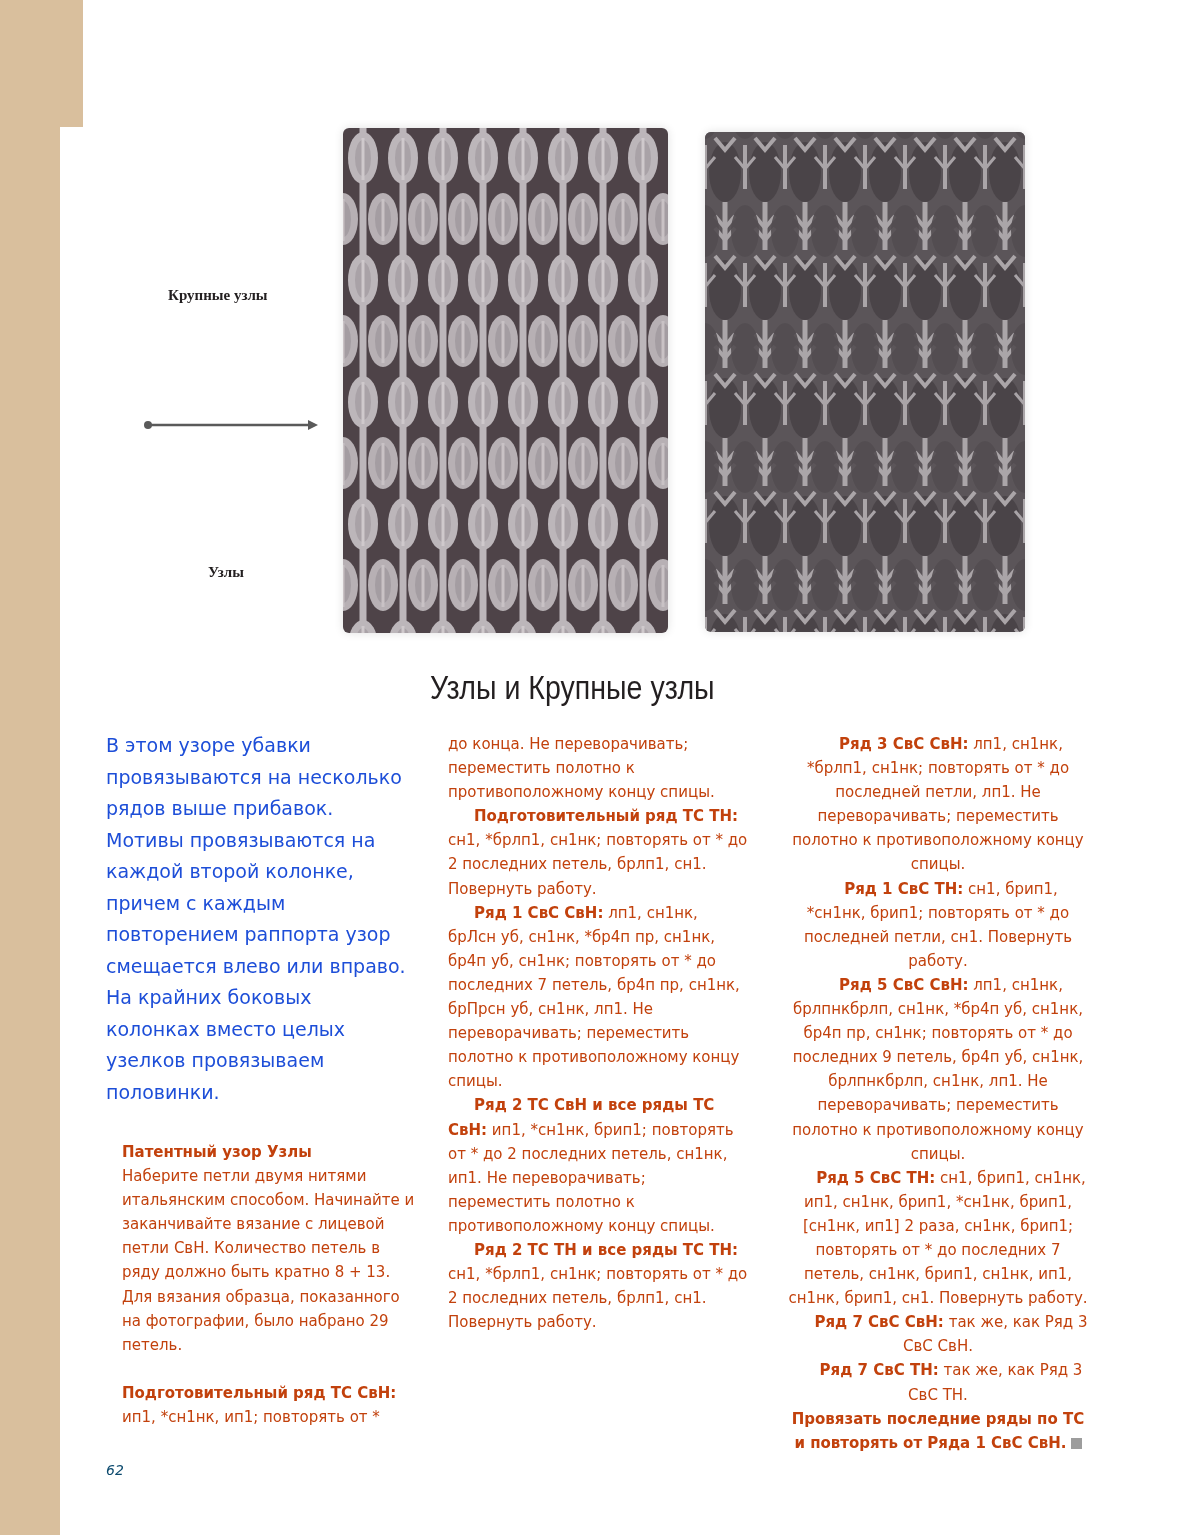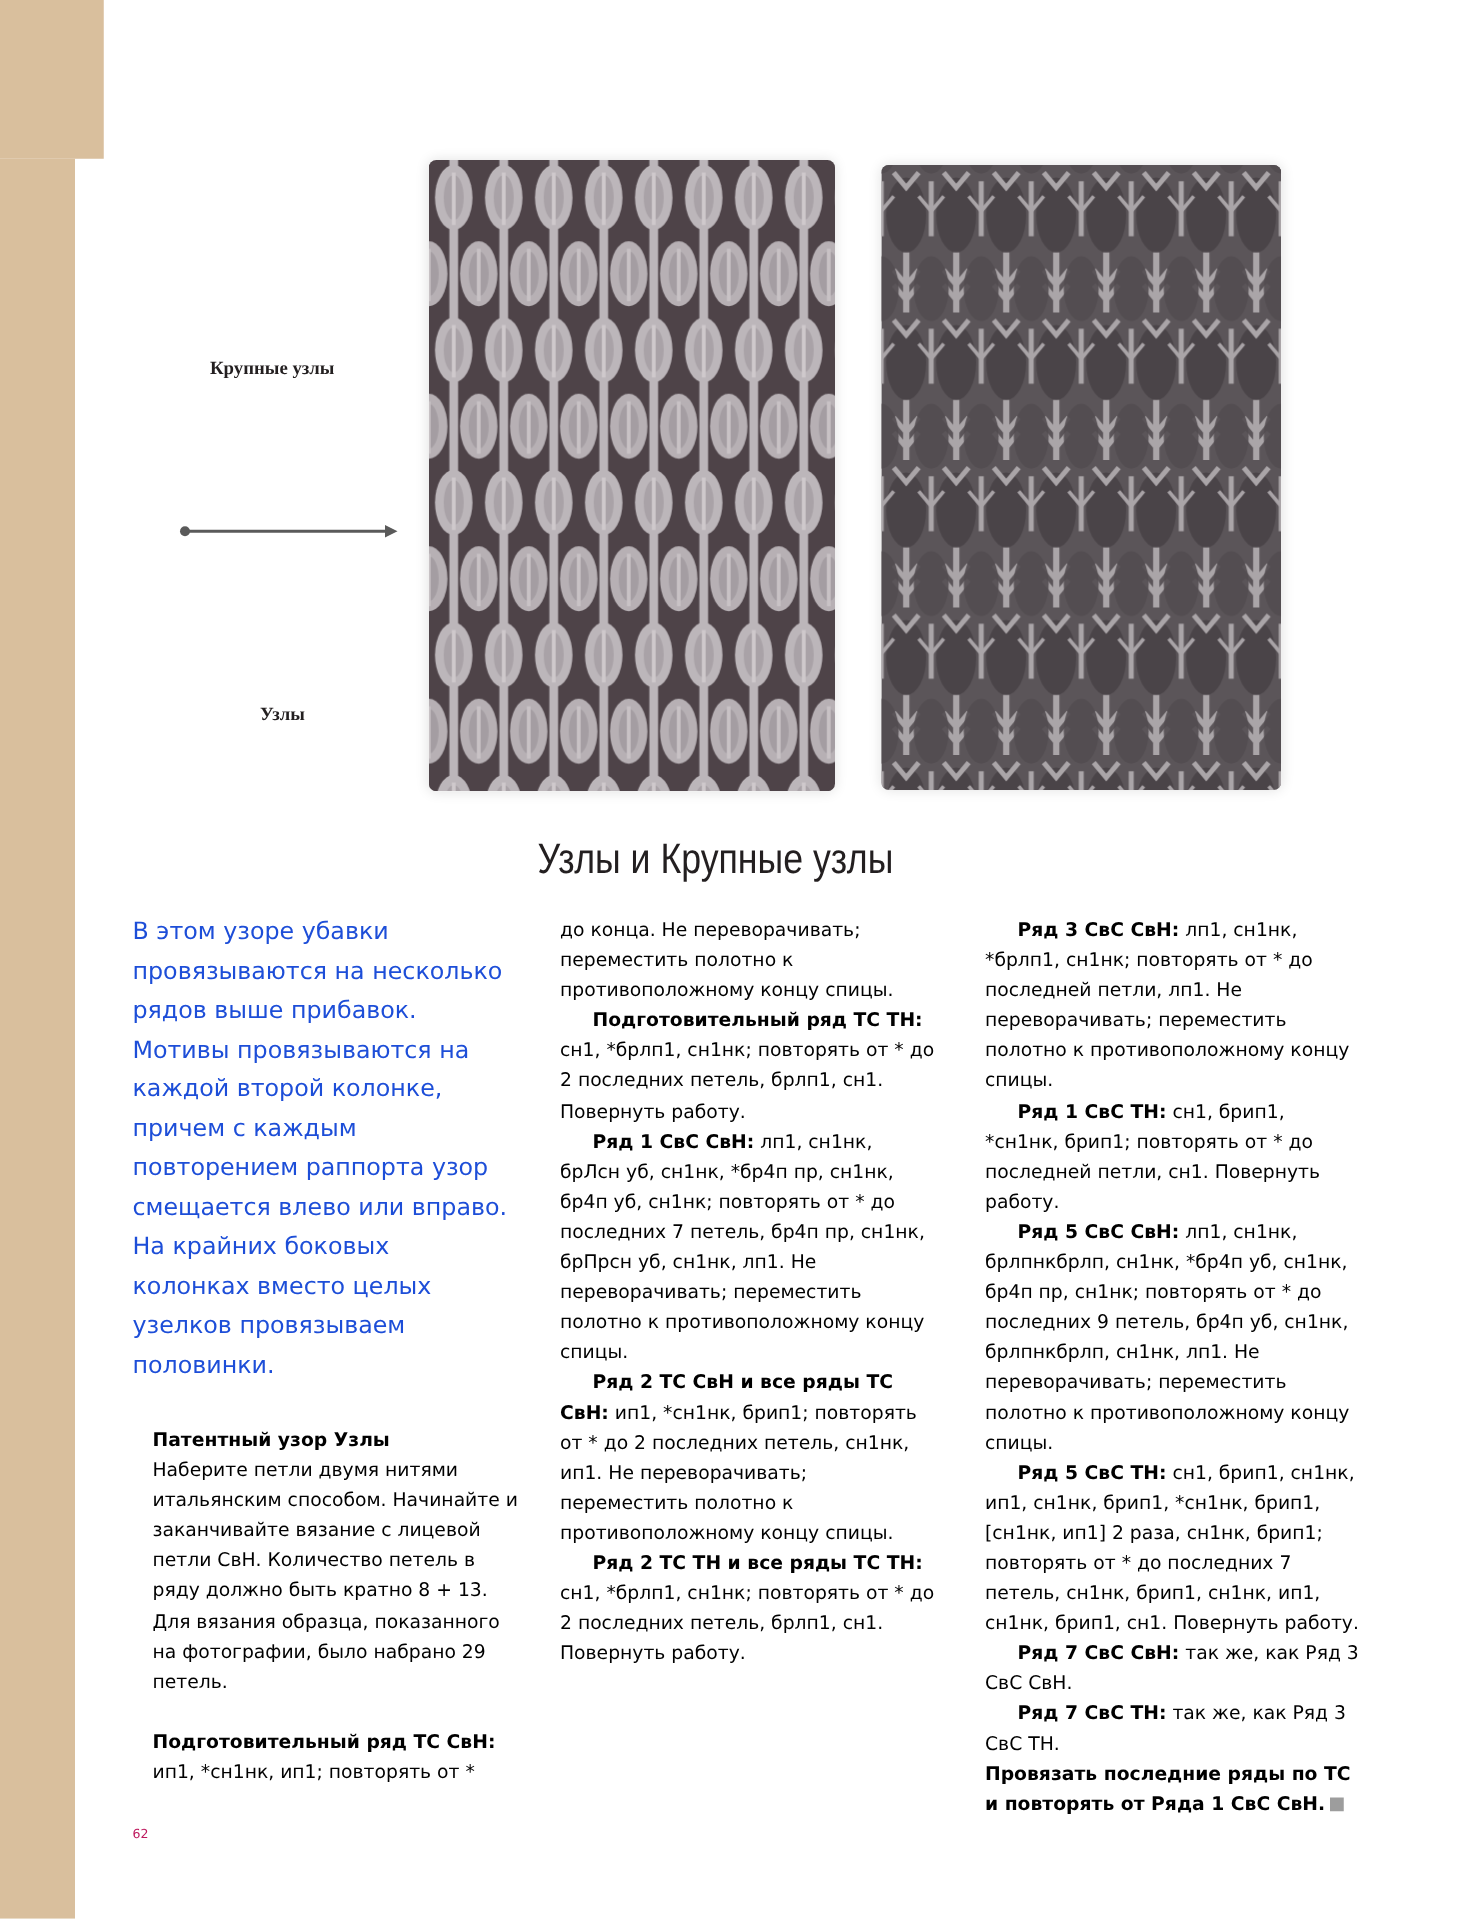--- a/index.html
+++ b/index.html
@@ -23,30 +23,30 @@
   .title {
     position: absolute; left: 430px; top: 668px; width: 330px; text-align: center;
     font-family: "Liberation Sans", sans-serif; font-size: 34px; color: #231f20;
     transform: scaleX(0.84); transform-origin: left top; white-space: nowrap; letter-spacing: 0px;
   }
 
   .intro {
     position: absolute; left: 106px; top: 730px; width: 300px;
     font-size: 19px; line-height: 31.5px; color: #1d4ed8;
   }
-  .col { position: absolute; font-size: 15px; line-height: 24.1px; color: #000000; }
+  .col { position: absolute; font-size: 15px; line-height: 24.1px; color: #c2410c; }
   .col b { font-weight: bold; }
   .col p { margin: 0; }
   .col .ind { text-indent: 26px; }
   .col1 { left: 106px; top: 1140px; width: 300px; margin-left: 16px; }
   .col2 { left: 448px; top: 732px; width: 300px; }
-  .col3 { left: 788px; top: 732px; width: 300px; }
+  .col3 { left: 788px; top: 732px; width: 300px; text-align: center; }
   .gap { height: 24px; }
   .end-square { display: inline-block; width: 11px; height: 11px; background: #9d9d9d; vertical-align: -1px; margin-left: 4px; }
-  .page-num { position: absolute; left: 106px; top: 1462px; font-size: 10px; color: #be185d; }
+  .page-num { position: absolute; left: 106px; top: 1462px; font-size: 14px; color: #0c4a6e; font-style: italic; }
 </style>
 </head>
 <body>
 
 <div class="band-top"></div>
 <div class="band-left"></div>
 
 <div class="label label-large">Крупные узлы</div>
 <svg class="arrow" viewBox="0 0 178 16">
   <circle cx="6" cy="8" r="4" fill="#5a5a5a"></circle>

